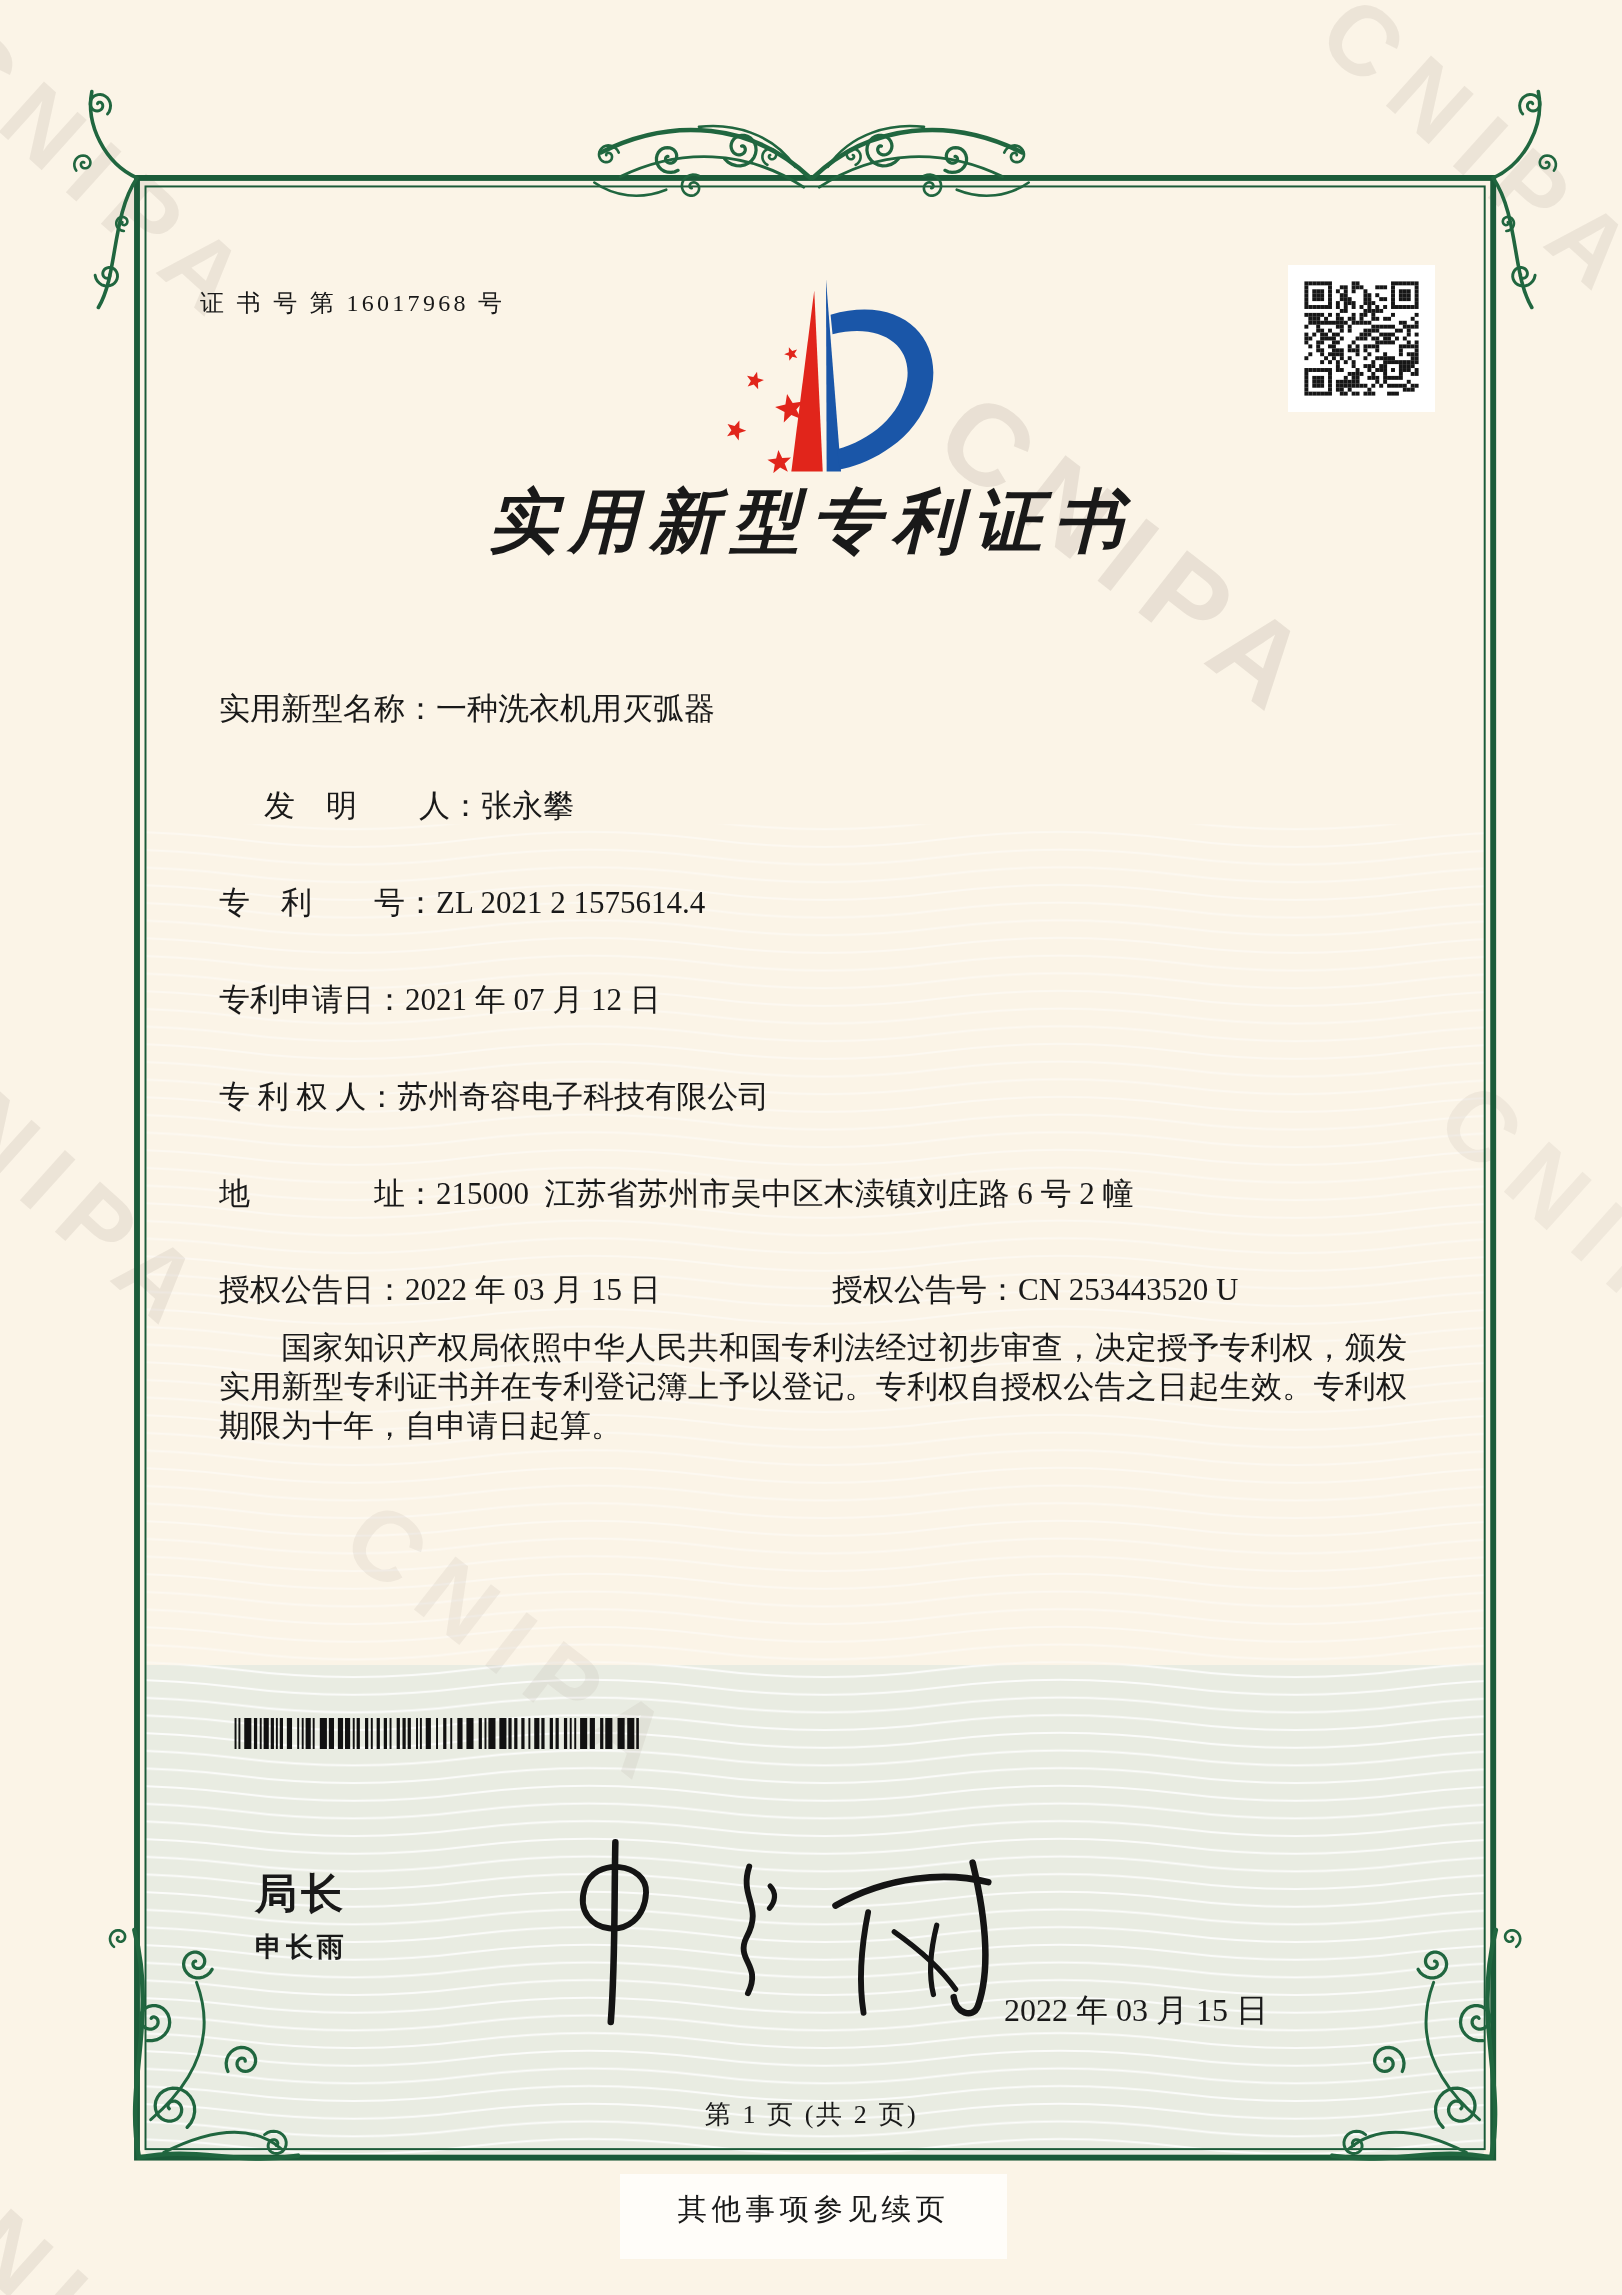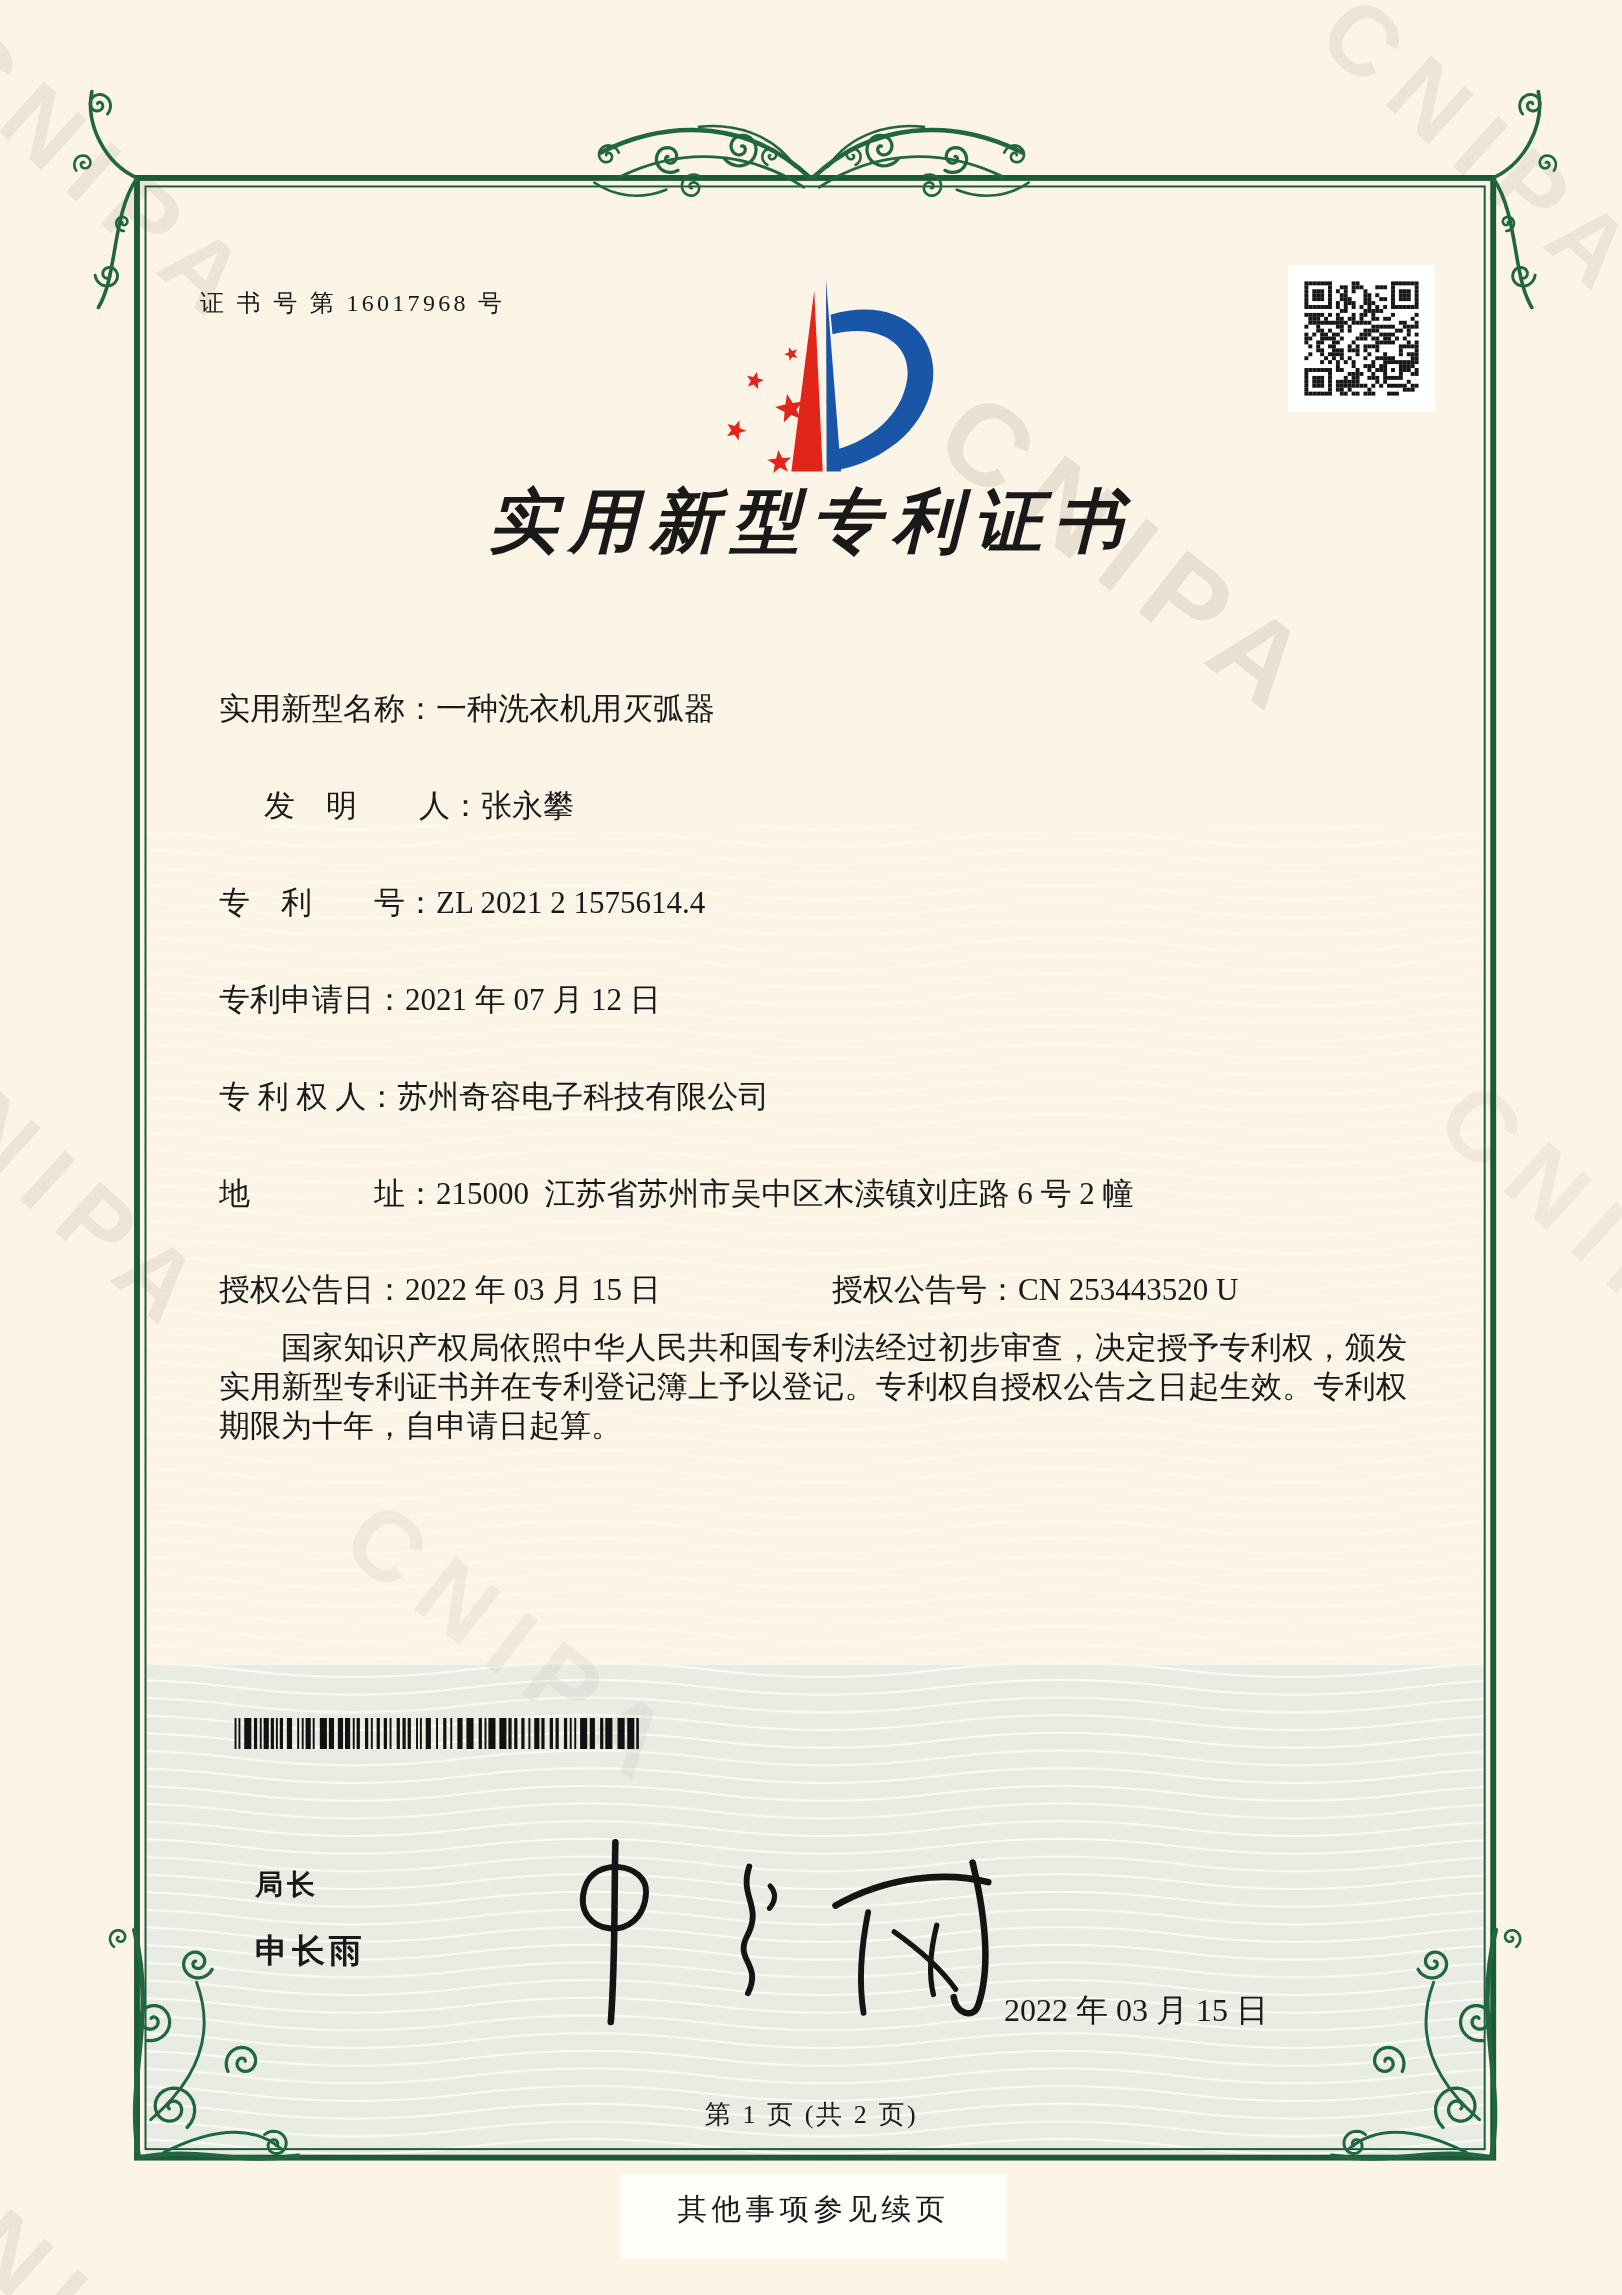--- a/index.html
+++ b/index.html
@@ -20,22 +20,22 @@
          letter-spacing:11.8px;font-style:italic;}
   .field-row{left:219px;font-size:31px;white-space:pre;}
   .f0{top:688px;} .f1{top:785px;margin-left:45px;} .f2{top:882px;} .f3{top:979px;}
   .f4{top:1076px;} .f5{top:1173px;}
   .grant-row{top:1269px;}
   .grant2{left:832px;top:1269px;}
   .value{white-space:pre;}
   .paragraphs{left:219px;top:1328px;width:1188px;font-size:31px;line-height:39px;
       text-align:justify;}
   .paragraphs p{margin:0;text-indent:2em;}
-  .director-title{left:255px;top:1866px;font-size:28px;font-family:"Liberation Sans",sans-serif;font-weight:600;letter-spacing:3.9px;}
-  .director-name{left:255px;top:1929px;font-size:33px;font-family:"Liberation Sans",sans-serif;font-weight:600;letter-spacing:3.9px;}
+  .director-title{left:255px;top:1866px;font-size:42px;font-family:"Liberation Sans",sans-serif;font-weight:600;letter-spacing:3.9px;}
+  .director-name{left:255px;top:1929px;font-size:27px;font-family:"Liberation Sans",sans-serif;font-weight:600;letter-spacing:3.9px;}
   .issue-date{left:1004px;top:1989px;font-size:32px;white-space:pre;}
   .page-info{left:0;top:2097px;width:100%;text-align:center;font-size:26px;letter-spacing:2.6px;}
   .note-box{left:620px;top:2174px;width:387px;height:85px;background:var(--note-bg);
       text-align:center;}
   .note-text{display:block;margin-top:15.7px;font-size:29.4px;letter-spacing:4.6px;}
   .qr-box{left:1288px;top:265px;width:147px;height:147px;background:#fff;}
   .logo-box{left:692px;top:274px;}
   .sig-box{left:553px;top:1826px;}
   .barcode-box{left:232px;top:1718px;}
 </style>

